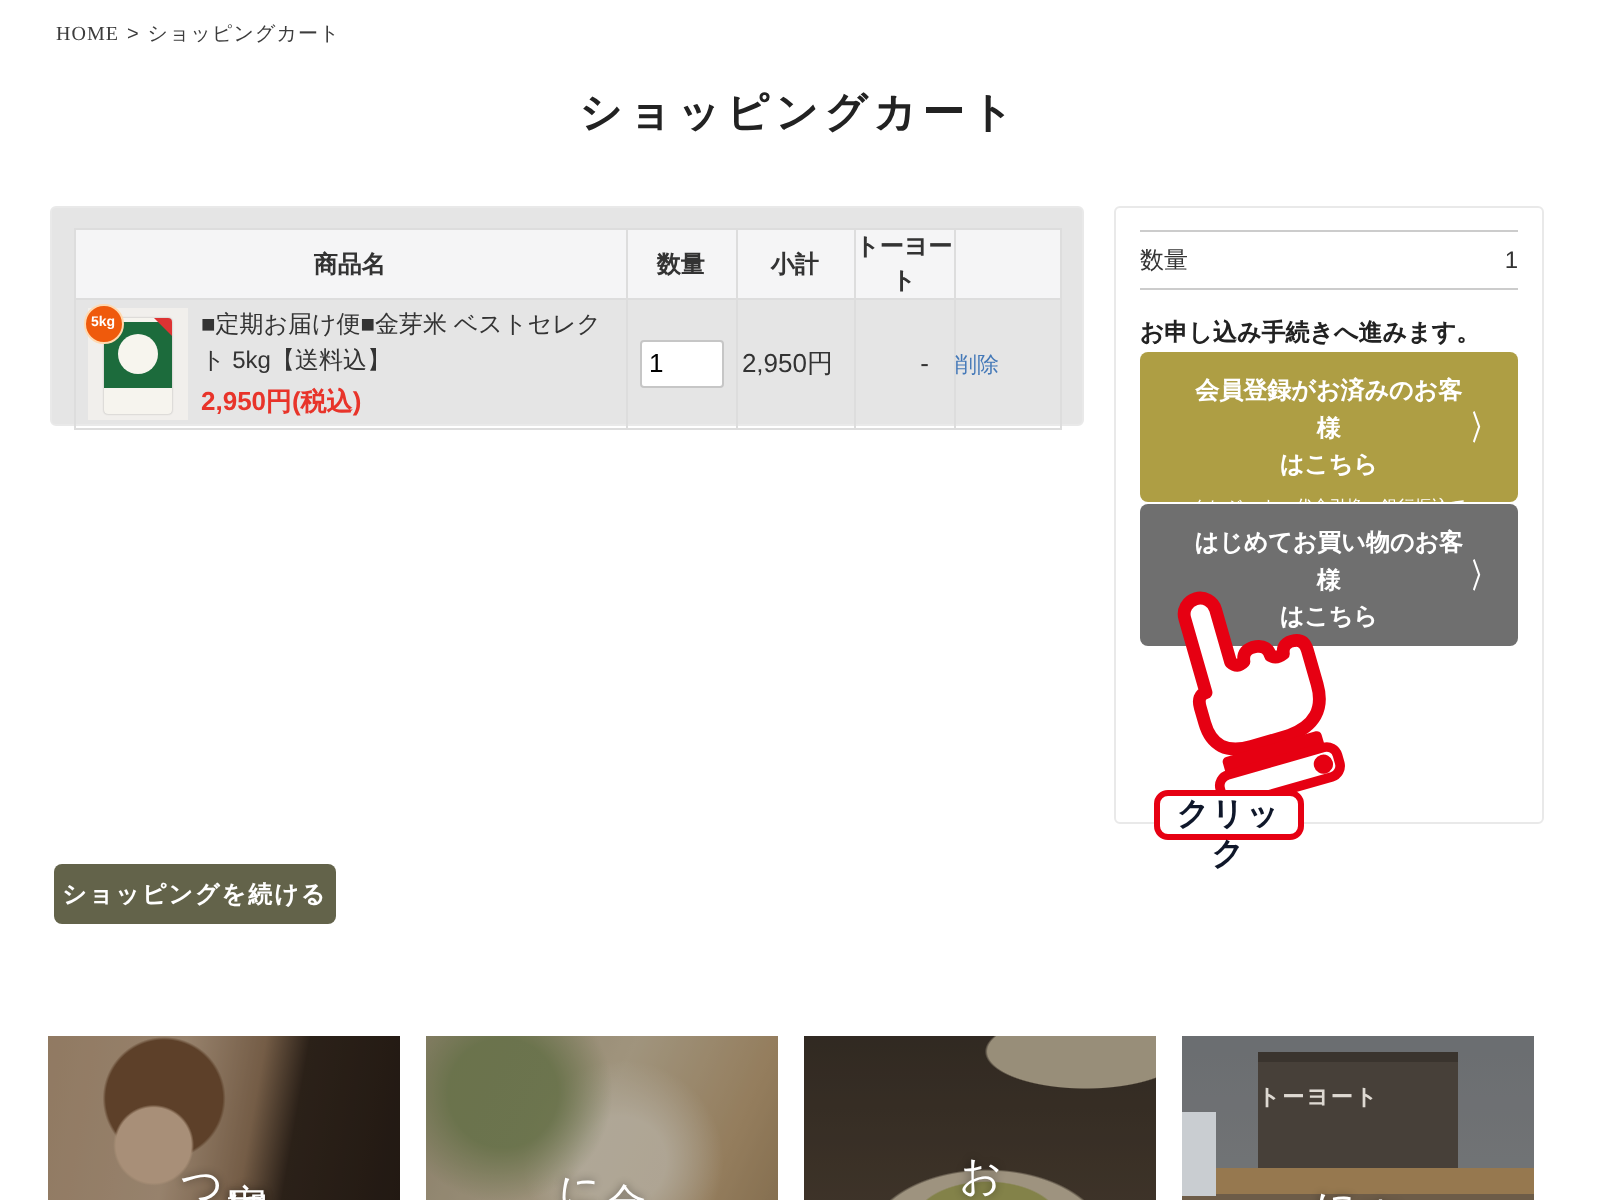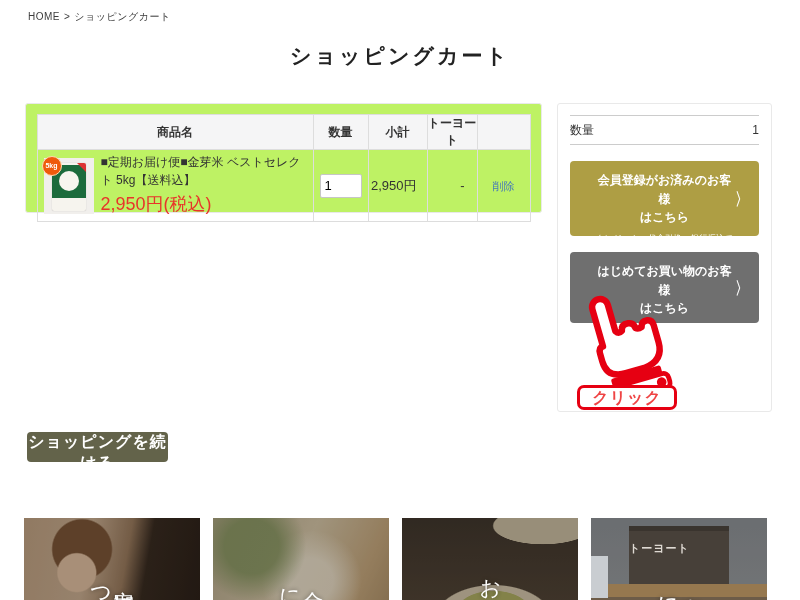--- a/index.html
+++ b/index.html
@@ -2,88 +2,88 @@
 <html><head>
 <meta charset="utf-8">
 <style>
   * { margin:0; padding:0; box-sizing:border-box; }
   html,body { width:800px; height:600px; background:#fff; }
   body { font-family:"Liberation Sans","DejaVu Sans",sans-serif; color:#333; }
   .stage { position:relative; width:800px; height:600px; overflow:hidden; background:#fff; }
 
   
   .breadcrumb { position:absolute; left:28px; top:10px; font-size:10px; color:#3c3c3c; letter-spacing:.5px; }
-  .breadcrumb a { color:#3c3c3c; text-decoration:none; }
+  .breadcrumb a { color:#3c3c3c; text-decoration:none;font-family:Liberation Serif, serif; }
   .breadcrumb .sep { margin:0 4px; }
 
   
   .page-title { position:absolute; left:0; top:42px; width:100%; text-align:center;
     font-family:"DejaVu Serif","Liberation Serif",serif; font-size:21px; font-weight:600;
     color:#222; letter-spacing:3px; }
 
   
   .cart-panel { position:absolute; left:25px; top:103px; width:517px; height:110px;
-    background:#bef264; border:1px solid #e9e9e9; border-radius:3px; }
+    background:#e5e5e5; border:1px solid #e9e9e9; border-radius:3px; }
   table.cart { border-collapse:collapse; margin:10px auto 0; table-layout:fixed; width:493px; }
   table.cart th { background:#f5f5f6; border:1px solid #ddd; font-size:12px; font-weight:bold;
     color:#333; height:27px; text-align:center; }
   table.cart td { border:1px solid #ddd; height:60px; font-size:13px; vertical-align:middle; }
   .col-name{width:276px}.col-qty{width:55px}.col-sub{width:59px}.col-pts{width:50px}.col-del{width:53px}
 
   .prod-cell { display:flex; align-items:center; gap:7px; padding:3px 6px; }
   .thumb { position:relative; width:50px; height:56px; background:#f1efec; flex:0 0 auto; }
   .bag { position:absolute; left:8px; top:5px; width:34px; height:48px; background:#f6f4ee;
     border-radius:2px; overflow:hidden; box-shadow:0 0 1px rgba(0,0,0,.3); }
   .bag-green { position:absolute; left:0; top:2px; width:100%; height:33px; background:#1c6b3c; }
   .bag-oval { position:absolute; left:7px; top:8px; width:20px; height:20px; background:#f7f5ee; border-radius:50%; }
   .bag-ribbon { position:absolute; right:0; top:0; width:0; height:0;
     border-left:9px solid transparent; border-top:9px solid #d33; }
   .badge-5kg { position:absolute; left:-2px; top:-2px; width:20px; height:20px; border-radius:50%;
     background:#ef5a0c; border:1px solid #ffd9b0; color:#fff; font-size:7px; font-weight:bold;
     display:flex; align-items:center; justify-content:center; z-index:2; }
   .prod-text { line-height:1.5; }
   .prod-name { font-size:12px; color:#333; }
-  .prod-price { font-size:18px; color:#e8342a; font-weight:400; margin-top:2px; }
+  .prod-price { font-size:13px; color:#e8342a; font-weight:700; margin-top:2px; }
   .qty-cell { text-align:center; }
   .qty-input { width:42px; height:24px; border:1px solid #c6c6c6; border-radius:2px;
     font-size:13px; padding:0 4px; font-family:inherit; }
   .sub-cell { text-align:right; padding-right:10px; }
   .pts-cell { text-align:right; padding-right:12px; }
-  .del-cell { text-align:center; }
+  .del-cell { }
   .del-link { color:#4579b8; font-size:11px; text-decoration:none; cursor:pointer; }
 
   
   .summary-panel { position:absolute; left:557px; top:103px; width:215px; height:309px;
     background:#fff; border:1px solid #e9e9e9; border-radius:3px; padding:11px 12px; }
   .summary-rows { border-top:1px solid #ccc; }
   .srow { display:flex; justify-content:space-between; align-items:center; height:29px;
     border-bottom:1px solid #ccc; font-size:12px; color:#333; }
   .srow .val { font-size:12px; }
   .srow.total .val { font-weight:bold; font-size:14px; }
   .proceed-note { margin-top:13px; font-size:12px; font-weight:bold; color:#222; }
 
   .btn-big { position:relative; display:block; width:100%; border:none; border-radius:4px;
-    color:#fff; text-align:center; margin-top:16px; padding:10px 22px 6px; cursor:pointer;
+    color:#fff; text-align:center; margin-top:1px; padding:10px 22px 6px; cursor:pointer;
     font-family:inherit; }
   .btn-member { background:#ae9e44; height:75px; }
   .btn-guest  { background:#6f6f6f; height:71px; }
   .btn-big .t { font-size:12px; font-weight:bold; line-height:1.55; }
   .btn-big .s { font-size:8.5px; margin-top:5px; line-height:1.45; }
   .btn-big .chev { position:absolute; right:9px; top:50%; transform:translateY(-50%) scaleX(.75);
     font-size:17px; font-weight:bold; }
 
   
   .hand-cursor { position:absolute; left:560px; top:286px; width:116px; height:122px; z-index:5; pointer-events:none; }
-  .click-label { position:absolute; left:577px; top:385px; width:100px; height:25px; z-index:6;
-    background:#fff; border:3px solid #e60012; border-radius:7px; color:#ef4444;
+  .click-label { position:absolute; left:577px; top:395px; width:75px; height:25px; z-index:6;
+    background:#fff; border:3px solid #e60012; border-radius:7px; color:#0f172a;
     font-size:16px; font-weight:bold; text-align:center; line-height:20px; letter-spacing:1px; }
 
   
   .btn-continue { position:absolute; left:27px; top:432px; width:141px; height:30px;
-    background:#63634a; border:none; border-radius:4px; color:#fff; font-size:16px;
+    background:#63634a; border:none; border-radius:4px; color:#fff; font-size:12px;
     font-weight:bold; letter-spacing:1px; cursor:pointer; font-family:inherit; }
 
   
   .tiles { position:absolute; left:24px; top:518px; width:744px; height:130px; }
   .tile { position:absolute; top:0; width:176px; height:130px; overflow:hidden; cursor:pointer; }
   .tile::after { content:""; position:absolute; inset:0; background:rgba(28,20,12,.30); }
   .tile1 { left:0;
     background:
       radial-gradient(circle at 30% 42%, #e6c5a6 0 13%, rgba(0,0,0,0) 14%),
       radial-gradient(circle at 33% 24%, #7a5436 0 19%, rgba(0,0,0,0) 20%),
@@ -174,20 +174,21 @@
     </table>
   </div>
 
   <div class="summary-panel">
     <div class="summary-rows">
       <div class="srow">
         <span>数量</span>
         <span class="val">1</span>
       </div>
     </div>
+    <div class="proceed-note">お申し込み手続きへ進みます。</div>
 
     <button class="btn-big btn-member">
       <div class="t">
         <div>会員登録がお済みのお客様</div>
         <div>はこちら</div>
       </div>
       <div class="s">
         <div>クレジット・代金引換・銀行振込で</div>
         <div>お支払い</div>
       </div>

